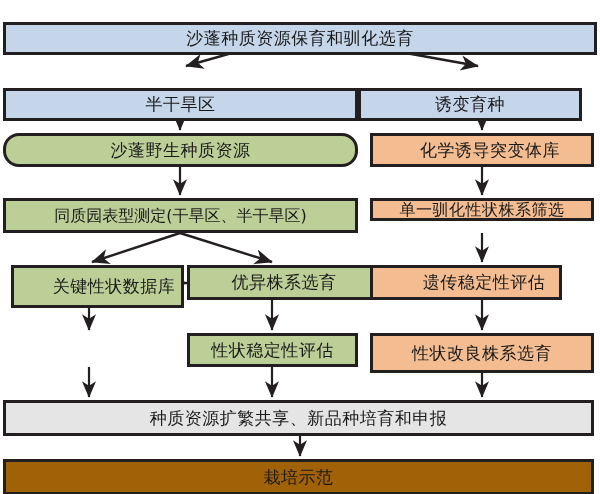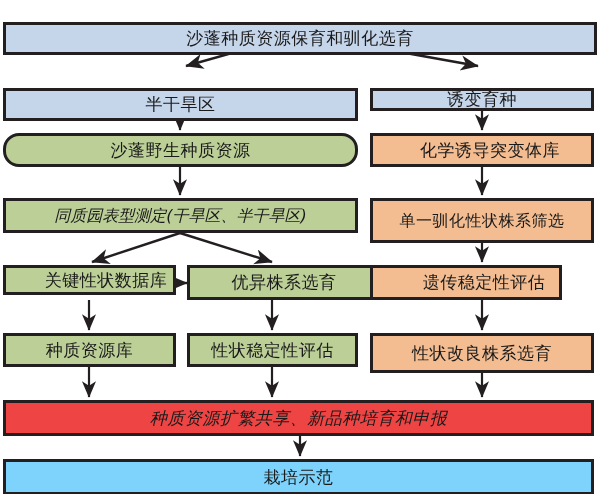--- a/index.html
+++ b/index.html
@@ -28,25 +28,25 @@
     color: #1a1a1a;
     font-size: 17px;
     line-height: 1.1;
     letter-spacing: 0.5px;
     white-space: nowrap;
     z-index: 2;
   }
   .fill-blue-light { background: #c5d5ea; margin-top: 20px; }
   .fill-green      { background: #bccf97; }
   .fill-orange     { background: #f4bd91; }
-  .fill-blue-mid   { background: #ef4444; font-style: italic; }
-  .fill-blue-dark  { background: #7dd3fc; }
+  .fill-blue-mid   { background: #e5e5e5; }
+  .fill-blue-dark  { background: #a16207; }
 
   .node.small  { font-size: 16px; }
-  .node.tight  { letter-spacing: 0px; font-style: italic; }
+  .node.tight  { letter-spacing: 0px; }
 
   svg.links {
     position: absolute;
     left: 0;
     top: 0;
     width: 600px;
     height: 494px;
     z-index: 1;
     pointer-events: none;
   }
@@ -94,33 +94,32 @@
     <path d="M89,367 L89,397" stroke="#231f20" stroke-width="2.2" fill="none" marker-end="url(#ah)"></path>
     <path d="M272,367 L272,397" stroke="#231f20" stroke-width="2.2" fill="none" marker-end="url(#ah)"></path>
     <path d="M482,367 L482,397" stroke="#231f20" stroke-width="2.2" fill="none" marker-end="url(#ah)"></path>
 
     <path d="M300,436 L300,456" stroke="#231f20" stroke-width="2.2" fill="none" marker-end="url(#ah)"></path>
   </svg>
 
   <div class="node fill-blue-light" style="left:3px; top:2px; width:594px; height:33px;">沙蓬种质资源保育和驯化选育</div>
 
   <div class="node fill-blue-light" style="left:3px; top:68px; width:355px; height:33px;">半干旱区</div>
-  <div class="node fill-blue-light" style="left:370px; top:68px; width:224px; height:23px;">诱变育种</div>
+  <div class="node fill-blue-light" style="left:358px; top:68px; width:224px; height:33px;">诱变育种</div>
 
   <div class="node fill-green" style="left:3px; top:133px; width:355px; height:34px;border-radius:16px;">沙蓬野生种质资源</div>
   <div class="node fill-orange" style="left:370px; top:133px; width:224px; height:34px;padding-left:16px;">化学诱导突变体库</div>
 
   <div class="node fill-green small tight" style="left:3px; top:198px; width:355px; height:35px;">同质园表型测定(干旱区、半干旱区)</div>
-  <div class="node fill-orange small" style="left:370px; top:198px; width:224px; height:45px;">单一驯化性状株系筛选</div>
+  <div class="node fill-orange small" style="left:370px; top:198px; width:224px; height:23px;">单一驯化性状株系筛选</div>
 
-  <div class="node fill-green" style="left:3px; top:265px; width:173px; height:30px;padding-left:33px;">关键性状数据库</div>
+  <div class="node fill-green" style="left:11px; top:265px; width:173px; height:43px;padding-left:33px;">关键性状数据库</div>
   <div class="node fill-green" style="left:187px; top:265px; width:194px; height:35px;">优异株系选育</div>
   <div class="node fill-orange" style="left:370px; top:265px; width:192px; height:35px;padding-left:36px;">遗传稳定性评估</div>
 
-  <div class="node fill-green" style="left:3px; top:333px; width:173px; height:34px;">种质资源库</div>
   <div class="node fill-green" style="left:187px; top:333px; width:171px; height:34px;">性状稳定性评估</div>
   <div class="node fill-orange" style="left:370px; top:333px; width:224px; height:40px;">性状改良株系选育</div>
 
   <div class="node fill-blue-mid" style="left:3px; top:400px; width:591px; height:36px;">种质资源扩繁共享、新品种培育和申报</div>
 
   <div class="node fill-blue-dark" style="left:3px; top:459px; width:591px; height:36px;">栽培示范</div>
 
 </div>
 
 </body></html>

